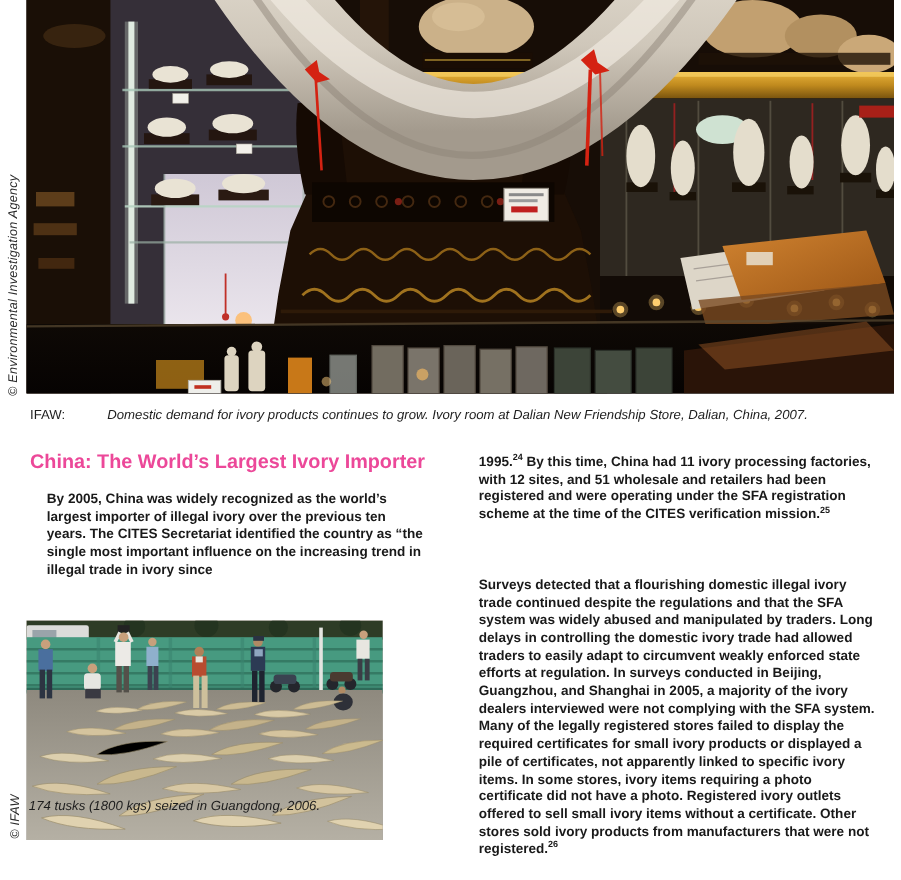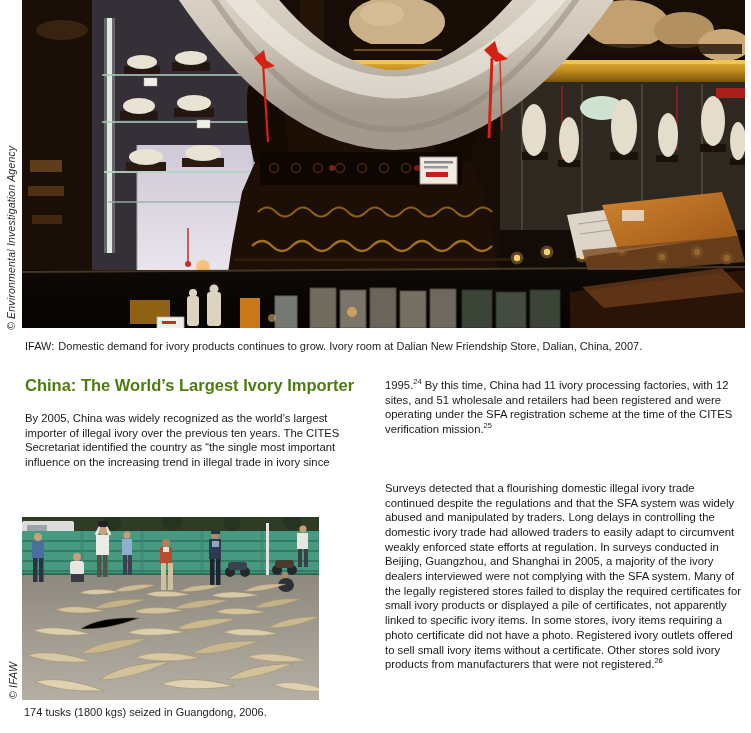--- a/index.html
+++ b/index.html
@@ -14,30 +14,30 @@
 
   
   .vcredit{position:absolute;font-style:italic;font-size:10.5px;color:#2a2a2a;white-space:nowrap;
     transform:rotate(-90deg);transform-origin:0 0;letter-spacing:.2px;}
   #top-credit{left:5px;top:330px;}
   #bottom-credit{left:7px;top:699px;}
 
   
   .caption{position:absolute;font-size:11px;color:#1d1d1d;}
   #top-caption{left:25px;top:340px;width:715px;}
-  #bottom-caption{left:24px;top:706px;width:300px;}
+  #bottom-caption{left:24px;top:666px;width:300px;font-style:italic;}
   .cap-prefix{font-style:normal;margin-right:4px;}
-  .cap-italic{}
+  .cap-italic{font-style:italic;margin-left:31px;}
 
   
   .col{position:absolute;top:376px;}
   #left-col{left:25px;width:344px;}
   #right-col{left:385px;width:358px;}
-  h1.section-heading{margin:0 0 16px 0;font-size:16.5px;line-height:19px;font-weight:bold;color:#4d7c0f;}
-  p.body-text{margin:0;font-size:11.3px;line-height:14.7px;color:#191919;}
+  h1.section-heading{margin:0 0 4px 0;font-size:16.5px;line-height:19px;font-weight:bold;color:#ec4899;}
+  p.body-text{margin:14px;font-size:11.3px;line-height:14.7px;color:#191919;font-weight:bold;}
   #right-para1{margin-top:2px;}
   #right-para2{margin-top:44px;}
   sup.fn{font-size:7.5px;vertical-align:super;line-height:0;}
 </style>
 </head>
 <body>
 
 <div class="page">
 
   <div class="photo" id="top-photo">

